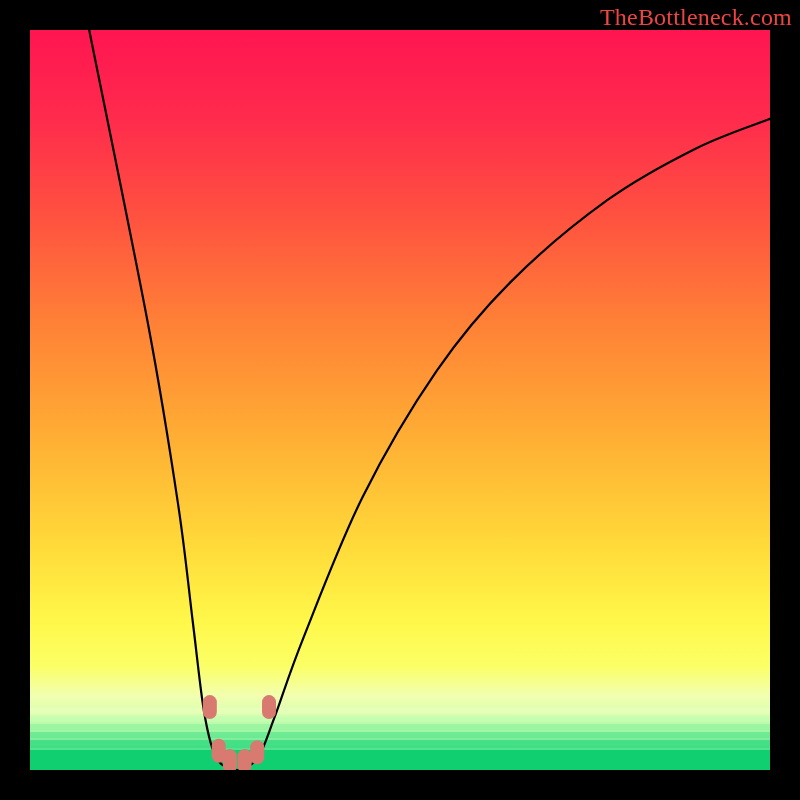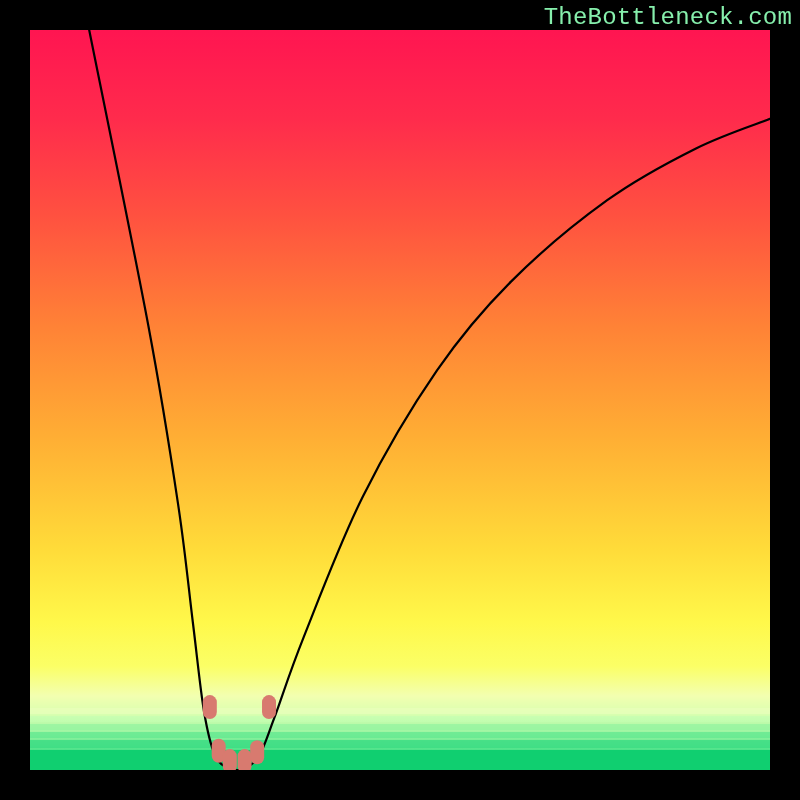--- a/index.html
+++ b/index.html
@@ -24,26 +24,26 @@
     left: 30px;
     top: 30px;
     width: 740px;
     height: 740px;
     overflow: hidden;
   }
   .watermark {
     position: absolute;
     top: 4px;
     right: 8px;
-    color: #86efac;
+    color: #ef4444;
     font-size: 24px;
     font-weight: 400;
     letter-spacing: 0.2px;
     z-index: 30;
-    font-family: Liberation Mono, monospace;
+    font-family: Liberation Serif, serif;
   }
   .gradient {
     position: absolute;
     left: 0;
     top: 0;
     width: 100%;
     height: 100%;
   }
   svg.curve-layer {
     position: absolute;

